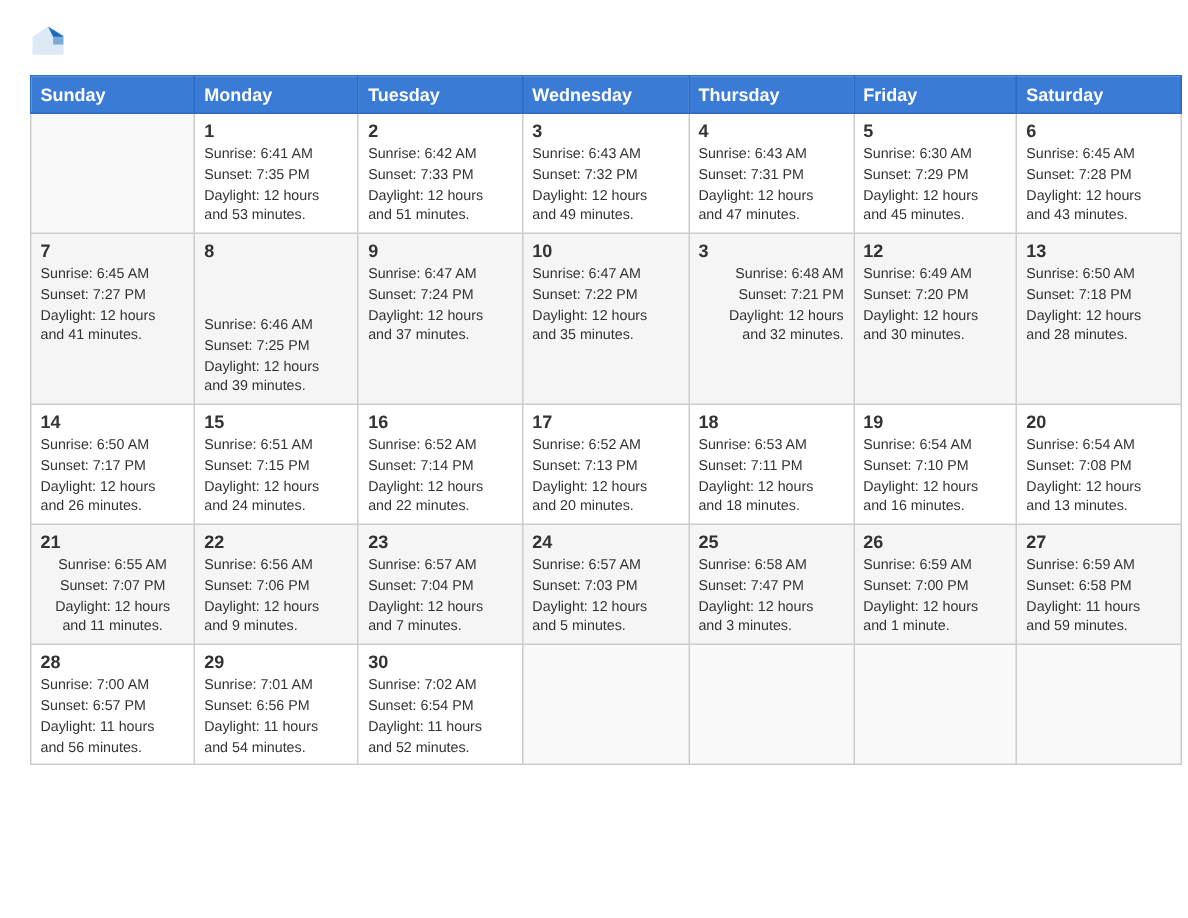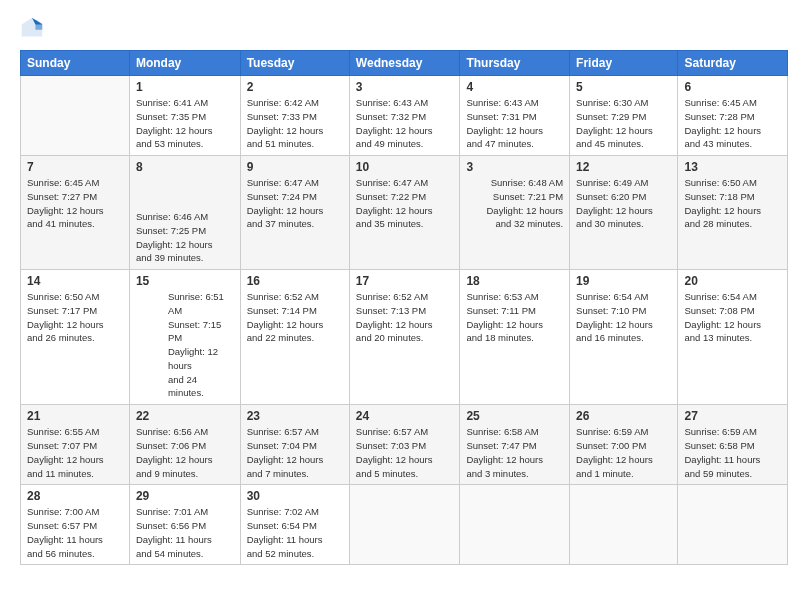--- a/index.html
+++ b/index.html
@@ -215,21 +215,21 @@
           <td>
             <span class="day-num">3</span>
             <div class="day-info" style="white-space: pre-line; text-align: right;">Sunrise: 6:48 AM
 Sunset: 7:21 PM
 Daylight: 12 hours
 and 32 minutes.</div>
           </td>
           <td>
             <span class="day-num">12</span>
             <div class="day-info" style="white-space: pre-line;">Sunrise: 6:49 AM
-Sunset: 6:20 PM
+Sunset: 7:20 PM
 Daylight: 12 hours
 and 30 minutes.</div>
           </td>
           <td>
             <span class="day-num">13</span>
             <div class="day-info" style="white-space: pre-line;">Sunrise: 6:50 AM
 Sunset: 7:18 PM
 Daylight: 12 hours
 and 28 minutes.</div>
           </td>
@@ -237,21 +237,21 @@
         <tr>
           <td>
             <span class="day-num">14</span>
             <div class="day-info" style="white-space: pre-line;">Sunrise: 6:50 AM
 Sunset: 7:17 PM
 Daylight: 12 hours
 and 26 minutes.</div>
           </td>
           <td>
             <span class="day-num">15</span>
-            <div class="day-info" style="white-space: pre-line; margin-left: 32px;">Sunrise: 6:51 AM
+            <div class="day-info" style="white-space: pre-line;">Sunrise: 6:51 AM
 Sunset: 7:15 PM
 Daylight: 12 hours
 and 24 minutes.</div>
           </td>
           <td>
             <span class="day-num">16</span>
             <div class="day-info" style="white-space: pre-line;">Sunrise: 6:52 AM
 Sunset: 7:14 PM
 Daylight: 12 hours
 and 22 minutes.</div>
@@ -281,21 +281,21 @@
             <span class="day-num">20</span>
             <div class="day-info" style="white-space: pre-line;">Sunrise: 6:54 AM
 Sunset: 7:08 PM
 Daylight: 12 hours
 and 13 minutes.</div>
           </td>
         </tr>
         <tr>
           <td>
             <span class="day-num">21</span>
-            <div class="day-info" style="white-space: pre-line;">Sunrise: 6:55 AM
+            <div class="day-info" style="white-space: pre-line; text-align: center;">Sunrise: 6:55 AM
 Sunset: 7:07 PM
 Daylight: 12 hours
 and 11 minutes.</div>
           </td>
           <td>
             <span class="day-num">22</span>
             <div class="day-info" style="white-space: pre-line;">Sunrise: 6:56 AM
 Sunset: 7:06 PM
 Daylight: 12 hours
 and 9 minutes.</div>

